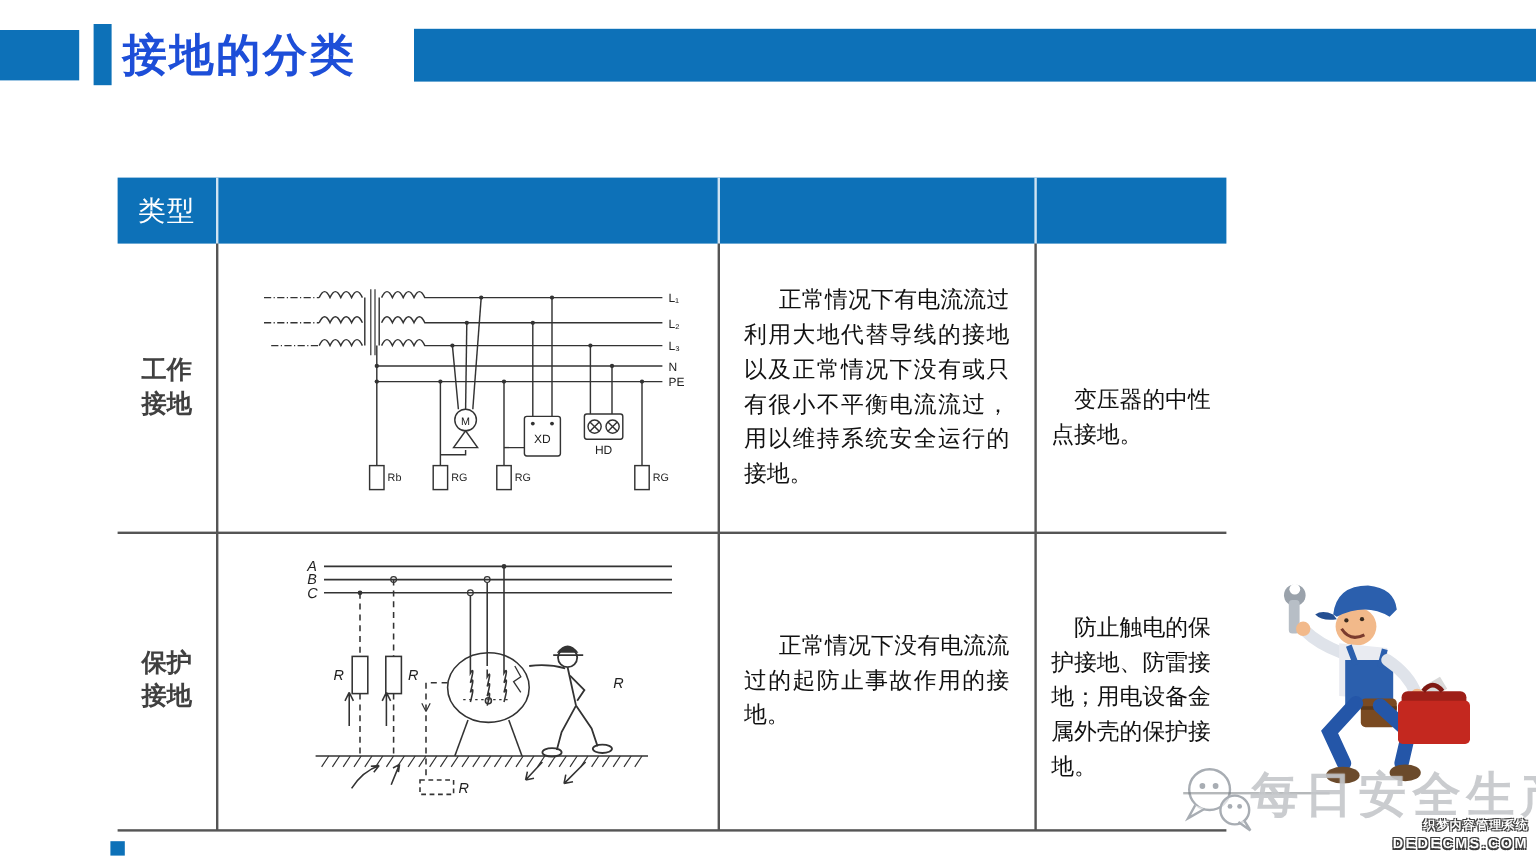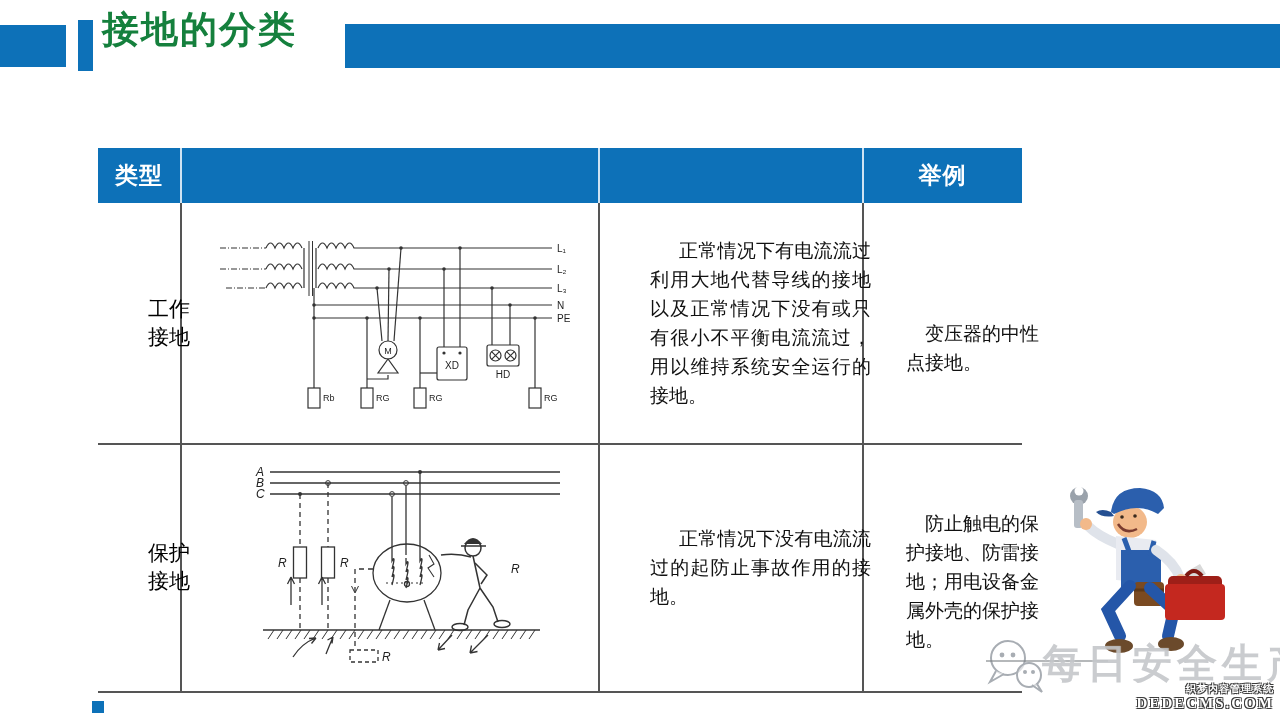--- a/index.html
+++ b/index.html
@@ -6,45 +6,45 @@
   body{
     width:1280px;height:720px;position:relative;overflow:hidden;
     background:#ffffff;
     font-family:"Liberation Sans",sans-serif;
     color:#1a1a1a;
   }
   
   .title-block-left{position:absolute;left:0;top:25px;width:66px;height:42px;background:#0d71b8;}
   .title-accent{position:absolute;left:78px;top:20px;width:15px;height:51px;background:#0d71b8;}
   .title-text{
-    position:absolute;left:102px;top:6px;width:240px;height:48px;
-    font-size:37px;font-weight:900;color:#15803d;letter-spacing:2px;line-height:48px;
+    position:absolute;left:102px;top:22px;width:240px;height:48px;
+    font-size:37px;font-weight:900;color:#1d4ed8;letter-spacing:2px;line-height:48px;
   }
   .title-bar-right{position:absolute;left:345px;top:24px;width:935px;height:44px;background:#0d71b8;}
 
   
   .tbl-header{position:absolute;left:98px;top:148px;width:924px;height:55px;background:#0d71b8;}
   .tbl-header .hcell{
     position:absolute;top:0;height:55px;display:flex;align-items:center;justify-content:center;
-    color:#ffffff;font-weight:bold;font-size:23px;letter-spacing:1px;
+    color:#ffffff;font-weight:normal;font-size:23px;letter-spacing:1px;
   }
   .hc1{left:0;width:82px;}
   .hc2{left:83px;width:417px;}
   .hc3{left:501px;width:263px;}
   .hc4{left:765px;width:159px;}
   .hsep{position:absolute;top:0;width:1.5px;height:55px;background:#cfe3f2;}
   .hs1{left:82px;}.hs2{left:500px;}.hs3{left:764px;}
 
   .vline{position:absolute;top:203px;height:489px;width:1.5px;background:#555;}
   .v1{left:180px;}.v2{left:598px;}.v3{left:862px;}
   .hline{position:absolute;left:98px;width:924px;height:1.5px;background:#555;}
   .h1{top:443px;}.h2{top:691px;}
 
-  .cell{position:absolute;display:flex;align-items:center;justify-content:center;padding-left:30px;}
-  .cell-type{left:98px;width:82px;text-align:center;font-weight:normal;font-size:21px;line-height:28px;color:#000000;}
+  .cell{position:absolute;display:flex;align-items:center;justify-content:center;}
+  .cell-type{left:98px;width:82px;text-align:center;font-weight:bold;font-size:21px;line-height:28px;color:#404040;}
   .ct1{top:203px;height:240px;}
   .ct2{top:443px;height:248px;justify-content:center;}
 
   .cell-concept{left:599px;width:263px;}
   .cc1{top:203px;height:240px;}
   .cc2{top:443px;height:248px;}
   .cell-concept p{margin:0;padding:0 21px;font-size:19px;line-height:29px;text-align:justify;text-indent:29px;color:#111;}
 
   .cell-example{left:863px;width:159px;}
   .ce1{top:203px;height:290px;}
@@ -68,34 +68,33 @@
     color:rgba(158,163,168,0.55);text-shadow:0 0 1px rgba(255,255,255,0.8);
     white-space:nowrap;
   }
   .wm-line{position:absolute;left:986px;top:660px;width:122px;height:2px;background:rgba(120,125,130,0.55);}
   .wm-cms{
     position:absolute;right:6px;top:681px;width:160px;text-align:right;
     font-weight:bold;color:#ffffff;line-height:15px;
     text-shadow:-1px -1px 0 #3c3c3c,1px -1px 0 #3c3c3c,-1px 1px 0 #3c3c3c,1px 1px 0 #3c3c3c;
   }
   .wm-cms .l1{font-size:10px;letter-spacing:1px;}
-  .wm-cms .l2{font-size:15px;letter-spacing:2px;font-family:Liberation Serif, serif;}
+  .wm-cms .l2{font-size:12px;letter-spacing:2px;}
   .corner-chip{position:absolute;left:92px;top:701px;width:12px;height:12px;background:#0d71b8;}
 </style>
 </head>
 <body>
 
 <div class="title-block-left"></div>
 <div class="title-accent"></div>
 <div class="title-text">接地的分类</div>
 <div class="title-bar-right"></div>
 
 <div class="tbl-header">
   <div class="hcell hc1">类型</div>
-  <div class="hcell hc4">举例</div>
   <div class="hsep hs1"></div>
   <div class="hsep hs2"></div>
   <div class="hsep hs3"></div>
 </div>
 
 <div class="vline v1"></div>
 <div class="vline v2"></div>
 <div class="vline v3"></div>
 <div class="hline h1"></div>
 <div class="hline h2"></div>

